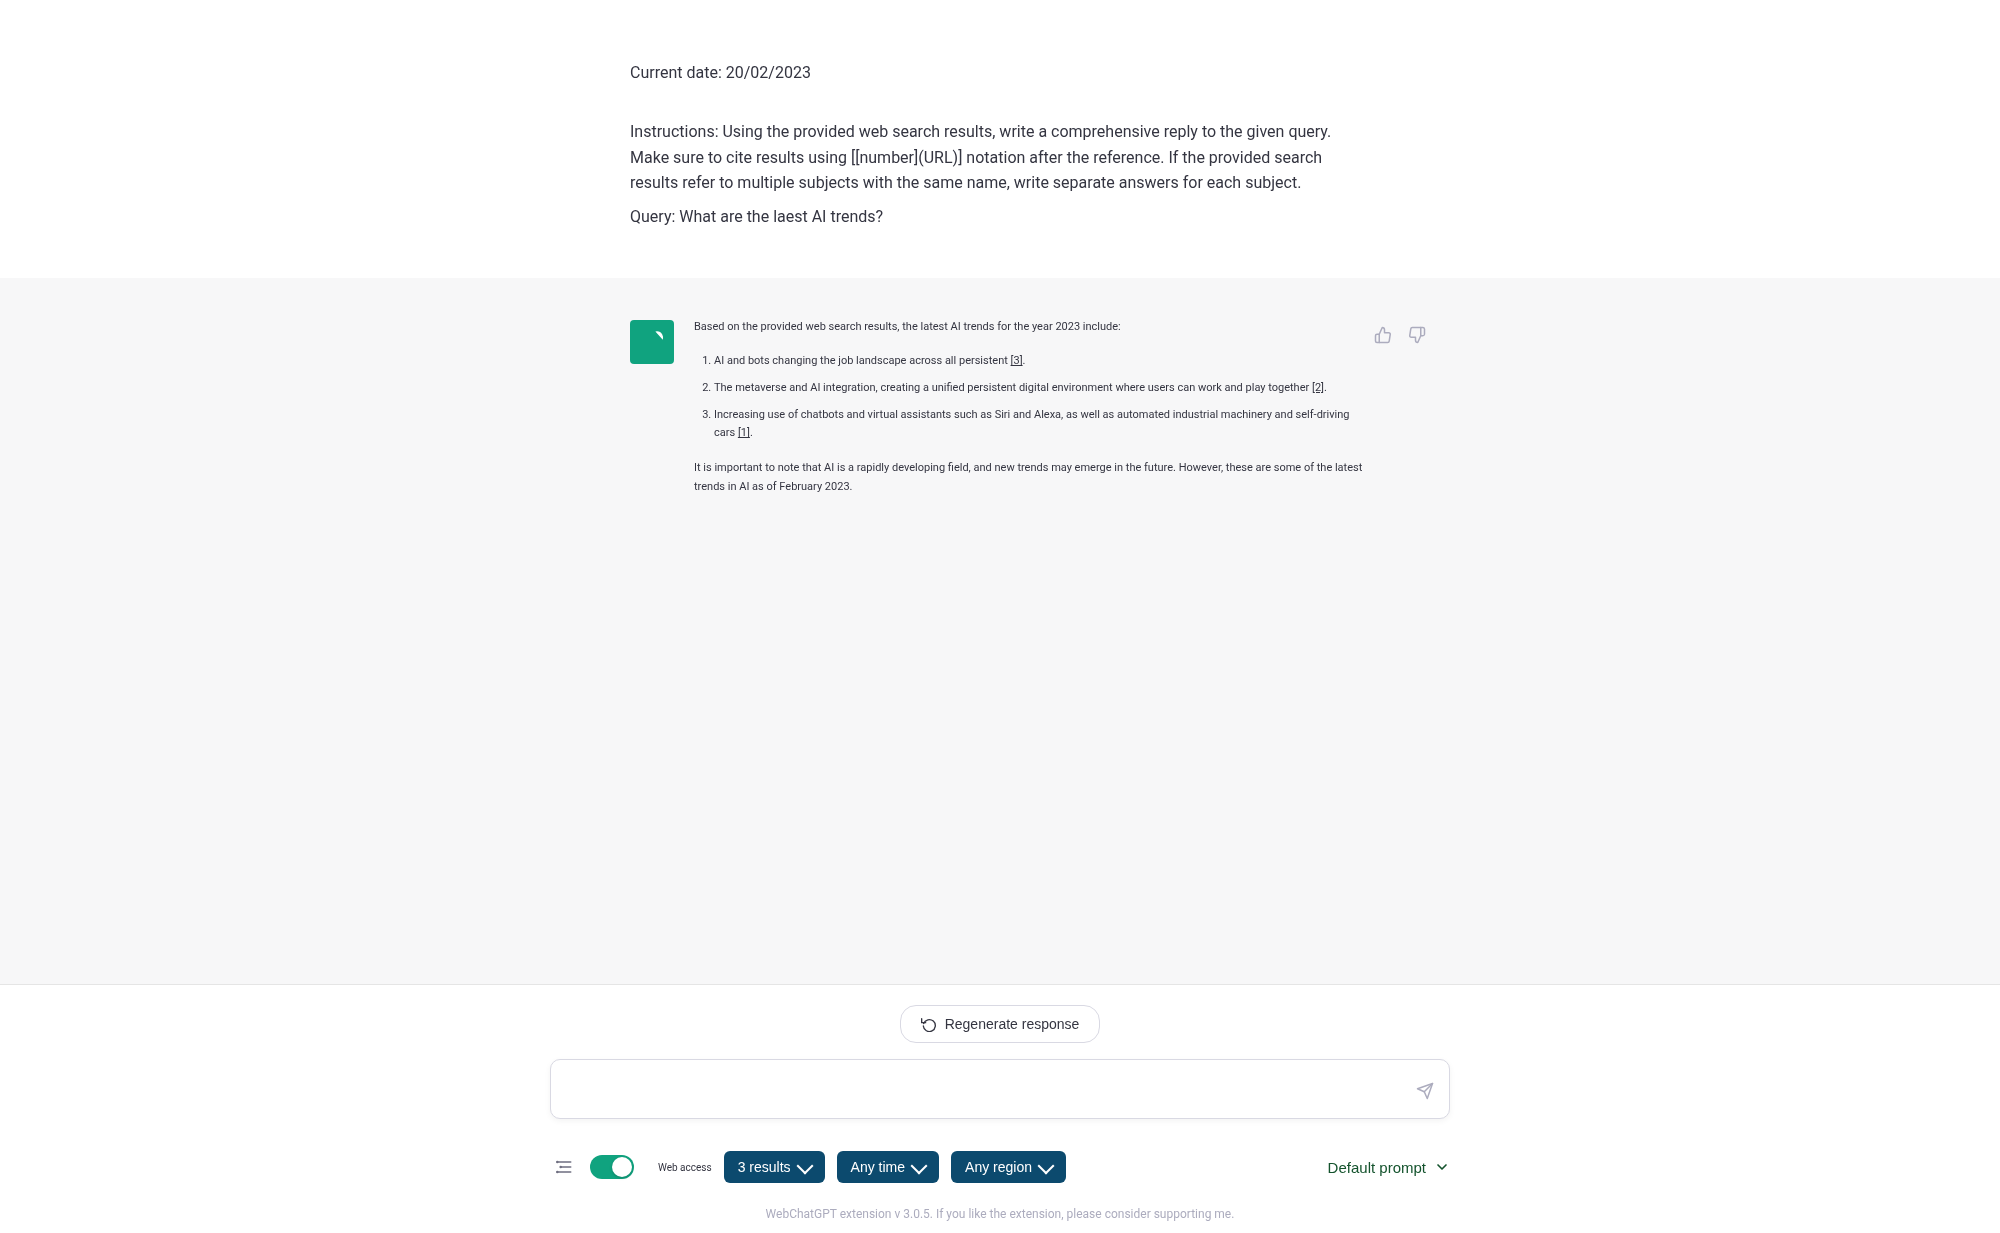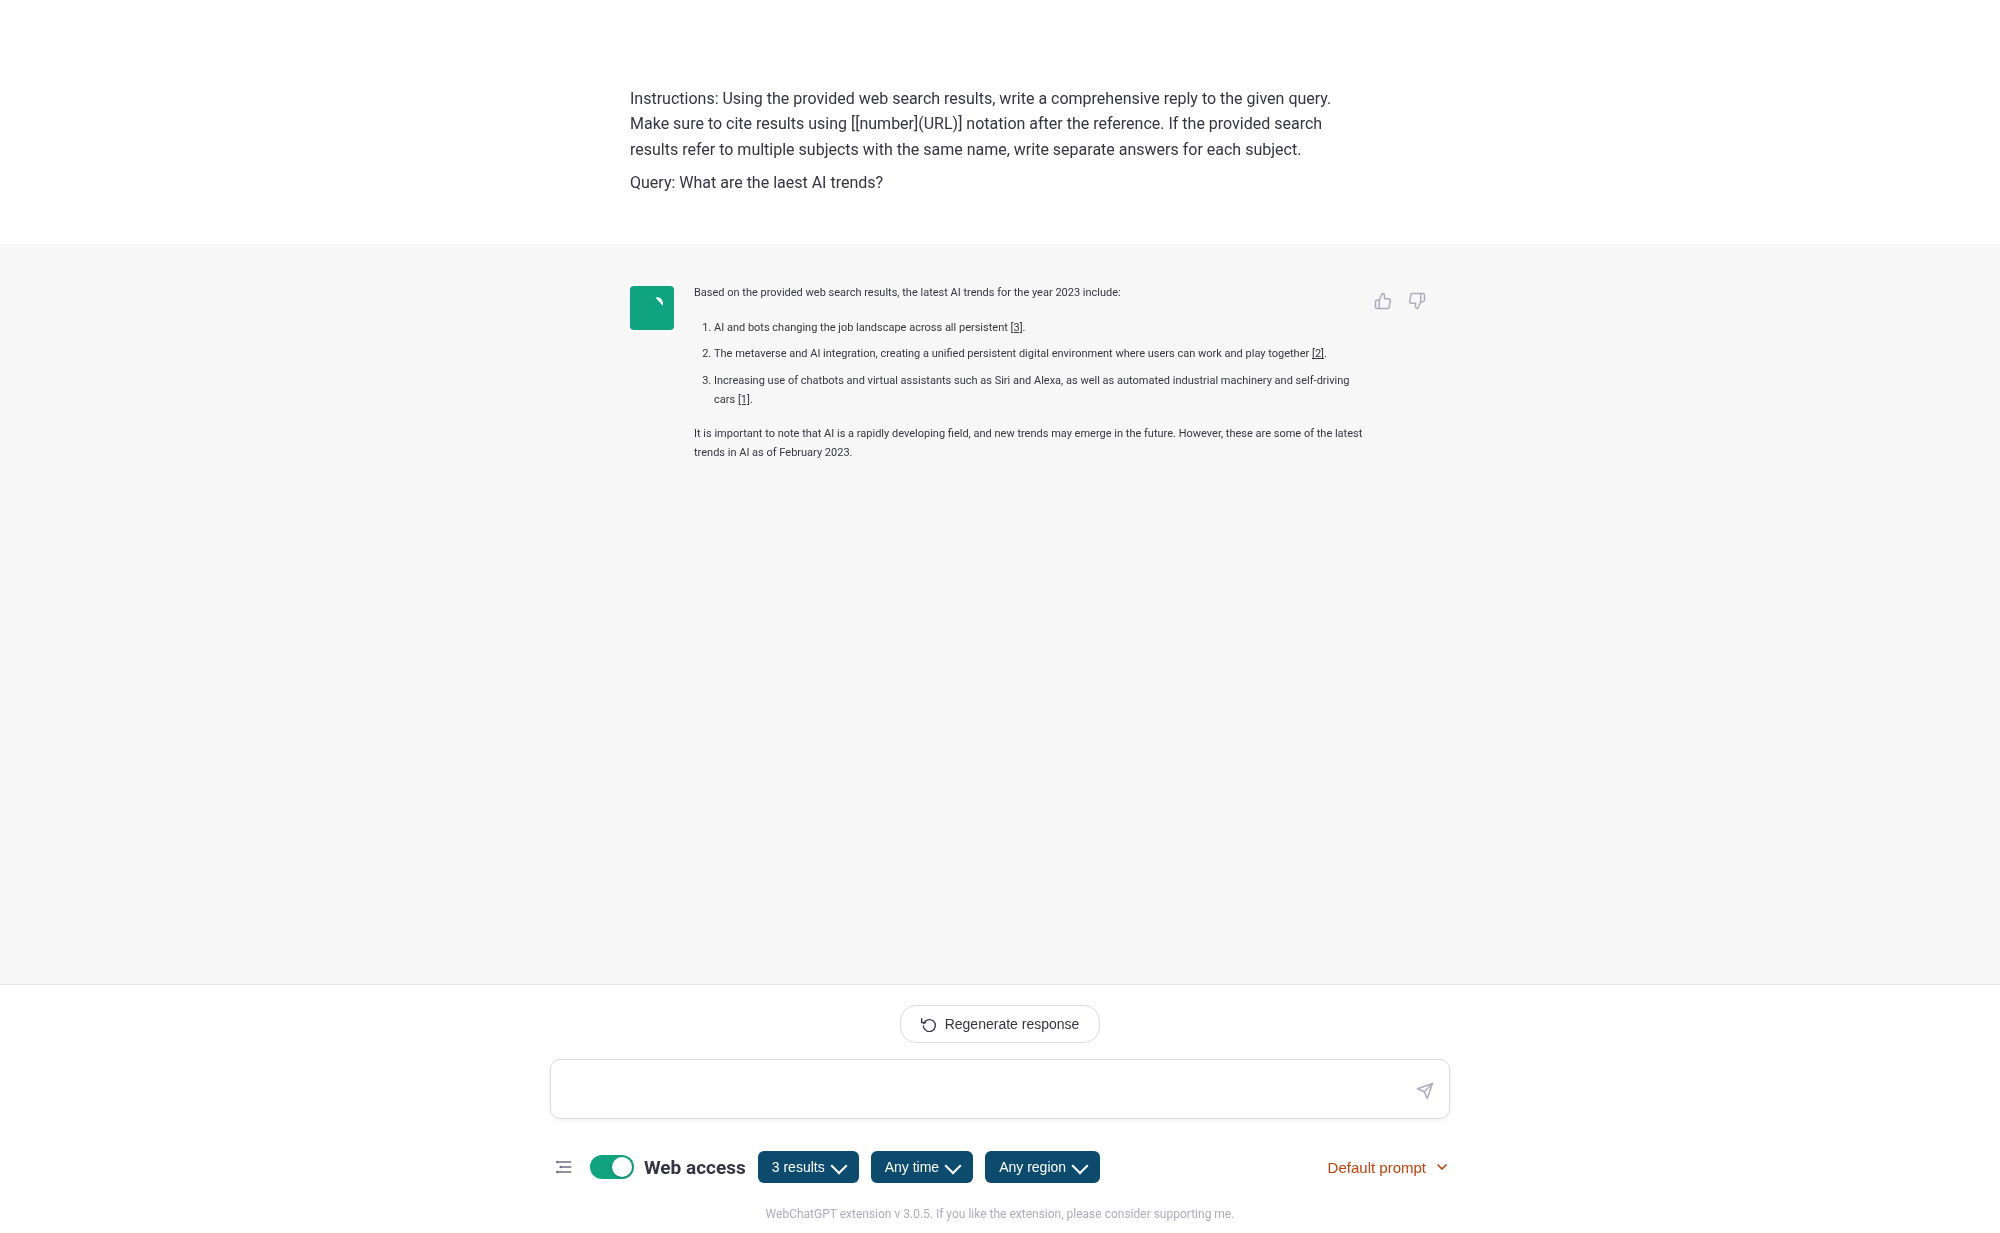--- a/index.html
+++ b/index.html
@@ -221,23 +221,24 @@
       width: 20px;
       height: 20px;
       background: white;
       border-radius: 50%;
       position: absolute;
       right: 2px;
       box-shadow: 0 1px 3px rgba(0,0,0,0.2);
     }
 
     .toggle-label {
-      font-size: 19px;
-      font-weight: 700;
-      color: #343541;
+      font-size: 10px;
+      font-weight: 400;
+      color: #343541;
+      margin-left: 14px;
     }
 
     .dropdown-btn {
       background: #0c4a6e;
       color: #ffffff;
       border: none;
       border-radius: 6px;
       padding: 8px 14px;
       font-size: 14px;
       cursor: pointer;
@@ -253,21 +254,21 @@
       border-right: 2px solid #fff;
       border-bottom: 2px solid #fff;
       transform: rotate(45deg);
       margin-top: -3px;
     }
 
     .default-prompt-btn {
       background: none;
       border: none;
       font-size: 15px;
-      color: #c2410c;
+      color: #14532d;
       cursor: pointer;
       display: flex;
       align-items: center;
       gap: 8px;
       font-weight: 500;
       margin-left: auto;
     }
 
     .footer-text {
       font-size: 12px;
@@ -280,20 +281,21 @@
       50% { opacity: 0; }
     }
   </style>
 </head>
 <body>
 
 <div class="page-wrapper">
 
   <div class="user-message-section">
     <div class="user-message-content">
+      <p>Current date: 20/02/2023</p>
       <br>
       <p>Instructions: Using the provided web search results, write a comprehensive reply to the given query. Make sure to cite results using [[number](URL)] notation after the reference. If the provided search results refer to multiple subjects with the same name, write separate answers for each subject.</p>
       <p>Query: What are the laest AI trends?</p>
     </div>
   </div>
 
   <div class="assistant-message-section">
     <div class="assistant-message-wrapper">
 
       <div class="assistant-avatar">

